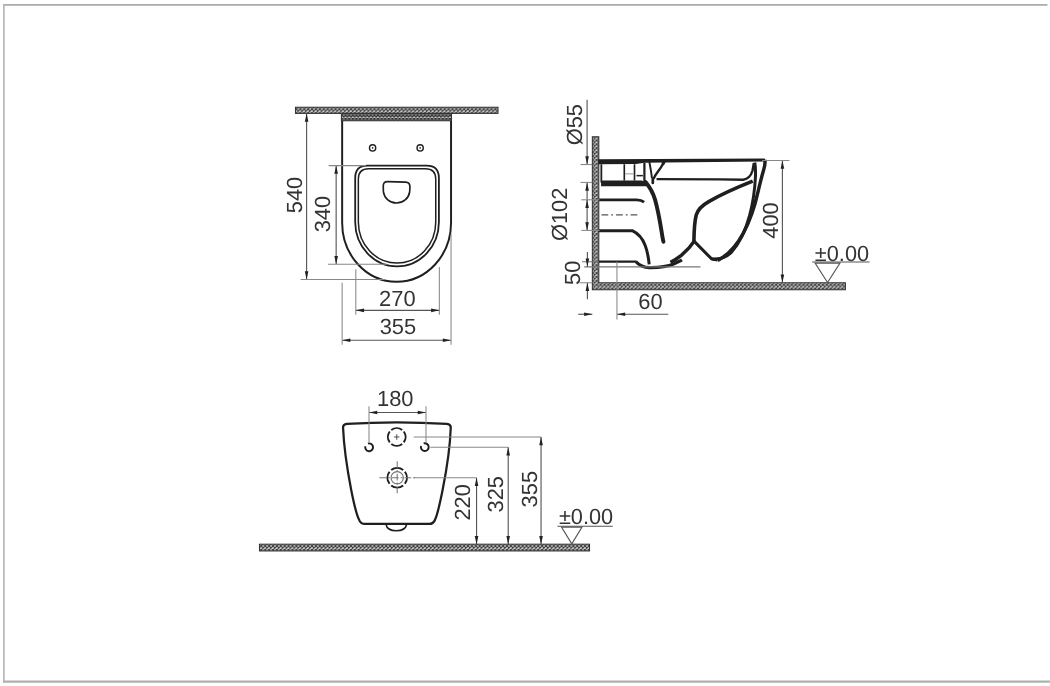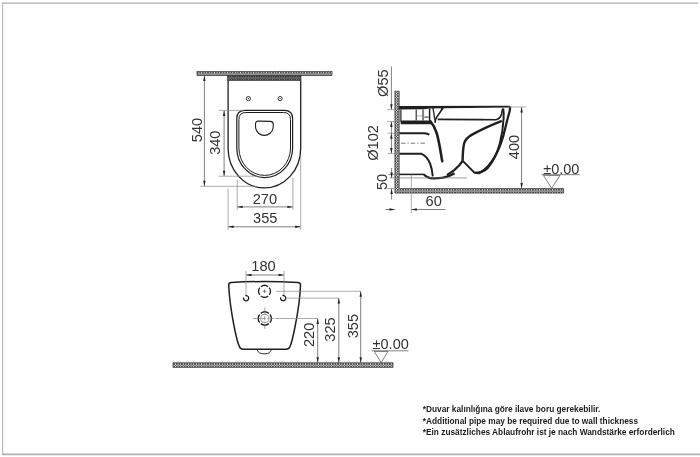--- a/index.html
+++ b/index.html
@@ -249,14 +249,13 @@
 <text transform="translate(358.3,326.1) rotate(-90)" text-anchor="middle" font-size="14.6" fill="#333">355</text>
 </g>
 
 <g>
 <text x="390.7" y="349.4" text-anchor="middle" font-size="14.5" fill="#333">±0.00</text>
 <line x1="371.6" y1="350.8" x2="408.5" y2="350.8" stroke="#555" stroke-width="0.75"></line>
 <path d="M374.3,351.4 L388,351.4 L381.2,362.6 Z" fill="none" stroke="#555" stroke-width="0.75"></path>
 </g>
 </svg>
 
-<div class="note">*Duvar kalınlığına göre ilave boru gerekebilir.<br>*Additional pipe may be required due to wall thickness<br>*Ein zusätzliches Ablaufrohr ist je nach Wandstärke erforderlich</div>
 </div>
 
 </body></html>

